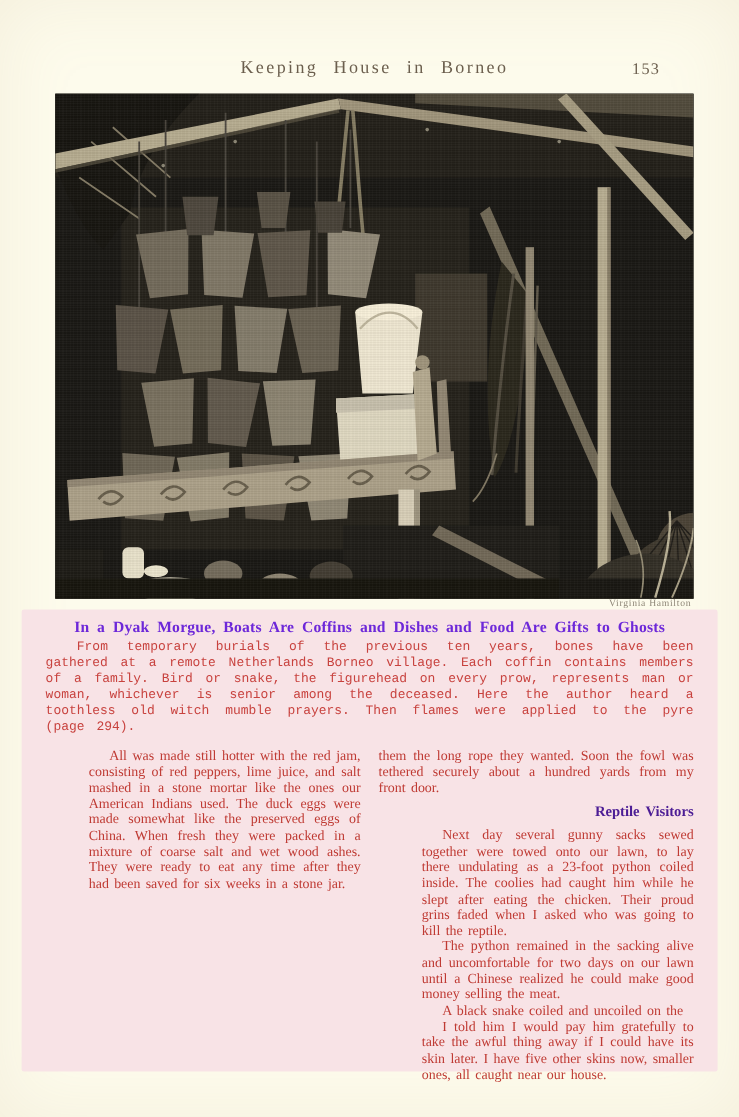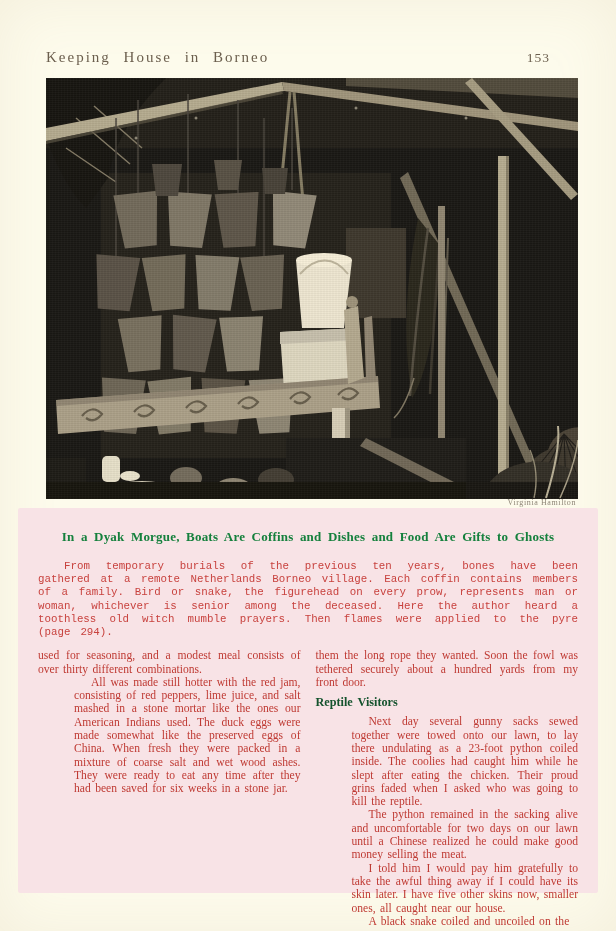--- a/index.html
+++ b/index.html
@@ -12,21 +12,21 @@
     position:relative;width:616px;height:931px;
     background:#fdfbec;
     box-shadow:inset 0 0 60px rgba(190,170,130,.14);
   }
   
   .running-head{
     position:absolute;left:46px;top:49px;width:532px;height:18px;
     color:#6b5e4d;
   }
   .head-title{
-    display:block;text-align:left;
+    display:block;text-align:center;
     font-size:15px;letter-spacing:2px;word-spacing:7px;
   }
   .folio{
     position:absolute;right:28px;top:1px;
     font-size:13.5px;letter-spacing:1px;
   }
   
   .photo{
     position:absolute;left:46px;top:78px;width:532px;height:421px;
     margin:0;background:#181611;overflow:hidden;
@@ -42,41 +42,41 @@
     position:absolute;right:40px;top:498px;
     font-size:8px;letter-spacing:.6px;color:#8d8576;
   }
   
   .panel{
     position:absolute;left:18px;top:508px;width:580px;height:385px;
     background:#f8e3e6;border-radius:2px;
     box-sizing:border-box;padding:5px 20px 0 20px;
   }
   .caption-title{
-    margin:16px;font-size:13px;line-height:15px;font-weight:bold;
-    text-align:center;color:#15803d;word-spacing:3px;letter-spacing:.2px;
+    margin:2px;font-size:13px;line-height:15px;font-weight:bold;
+    text-align:center;color:#6d28d9;word-spacing:3px;letter-spacing:.2px;
   }
   .caption-body{
     margin:4px 0 0 0;font-size:10.8px;line-height:13.2px;
     text-align:justify;text-indent:26px;
     color:#c8423e;word-spacing:3.5px;font-family:Liberation Mono, monospace;
   }
   .columns{
     display:flex;gap:15px;margin-top:10px;
   }
   .col{
     width:262.5px;
     font-size:11.6px;line-height:13.3px;text-align:justify;
     color:#bf3a33;word-spacing:1.5px;
   }
   .col p{margin:0;}
   .col p.indent{text-indent:17px;margin-left:36px;}
   .col h3{
-    margin:7px 0 6px 0;text-align:left;
-    font-size:12.2px;font-weight:bold;color:#14532d;word-spacing:2px;
+    margin:7px 0 6px 0;text-align:right;
+    font-size:12.2px;font-weight:bold;color:#4c1d95;word-spacing:2px;
   }
 </style>
 </head>
 <body>
 
 <div class="sheet">
 
   <header class="running-head">
     <span class="head-title">Keeping House in Borneo</span>
     <span class="folio">153</span>
@@ -185,27 +185,26 @@
     </svg>
   </figure>
 
   <div class="credit">Virginia Hamilton</div>
 
   <section class="panel">
     <h2 class="caption-title">In a Dyak Morgue, Boats Are Coffins and Dishes and Food Are Gifts to Ghosts</h2>
     <p class="caption-body">From temporary burials of the previous ten years, bones have been gathered at a remote Netherlands Borneo village.  Each coffin contains members of a family.  Bird or snake, the figurehead on every prow, represents man or woman, whichever is senior among the deceased.  Here the author heard a toothless old witch mumble prayers.  Then flames were applied to the pyre (page 294).</p>
     <div class="columns">
       <div class="col" id="col-left">
-          <p>used for seasoning, and a modest meal consists of over thirty different combinations.</p>
           <p class="indent">All was made still hotter with the red jam, consisting of red peppers, lime juice, and salt mashed in a stone mortar like the ones our American Indians used.  The duck eggs were made somewhat like the preserved eggs of China.  When fresh they were packed in a mixture of coarse salt and wet wood ashes.  They were ready to eat any time after they had been saved for six weeks in a stone jar.</p>
         </div>
       <div class="col" id="col-right">
           <p>them the long rope they wanted.  Soon the fowl was tethered securely about a hundred yards from my front door.</p>
           <h3>Reptile Visitors</h3>
           <p class="indent">Next day several gunny sacks sewed together were towed onto our lawn, to lay there undulating as a 23-foot python coiled inside.  The coolies had caught him while he slept after eating the chicken.  Their proud grins faded when I asked who was going to kill the reptile.</p>
           <p class="indent">The python remained in the sacking alive and uncomfortable for two days on our lawn until a Chinese realized he could make good money selling the meat.</p>
+          <p class="indent">A black snake coiled and uncoiled on the</p>
           <p class="indent">I told him I would pay him gratefully to take the awful thing away if I could have its skin later.  I have five other skins now, smaller ones, all caught near our house.</p>
-          <p class="indent">A black snake coiled and uncoiled on the</p>
         </div>
     </div>
   </section>
 
 </div>
 
 </body></html>

